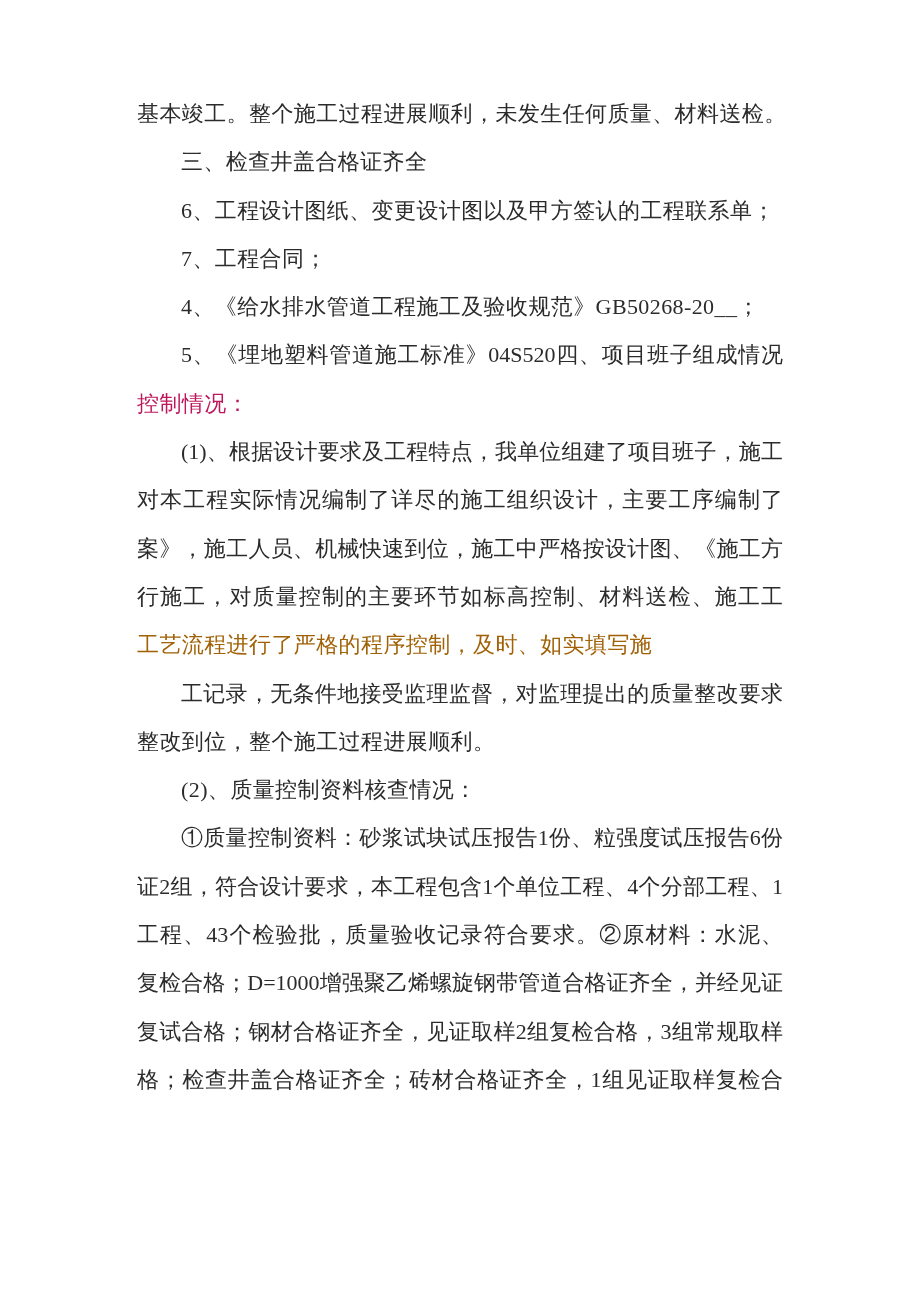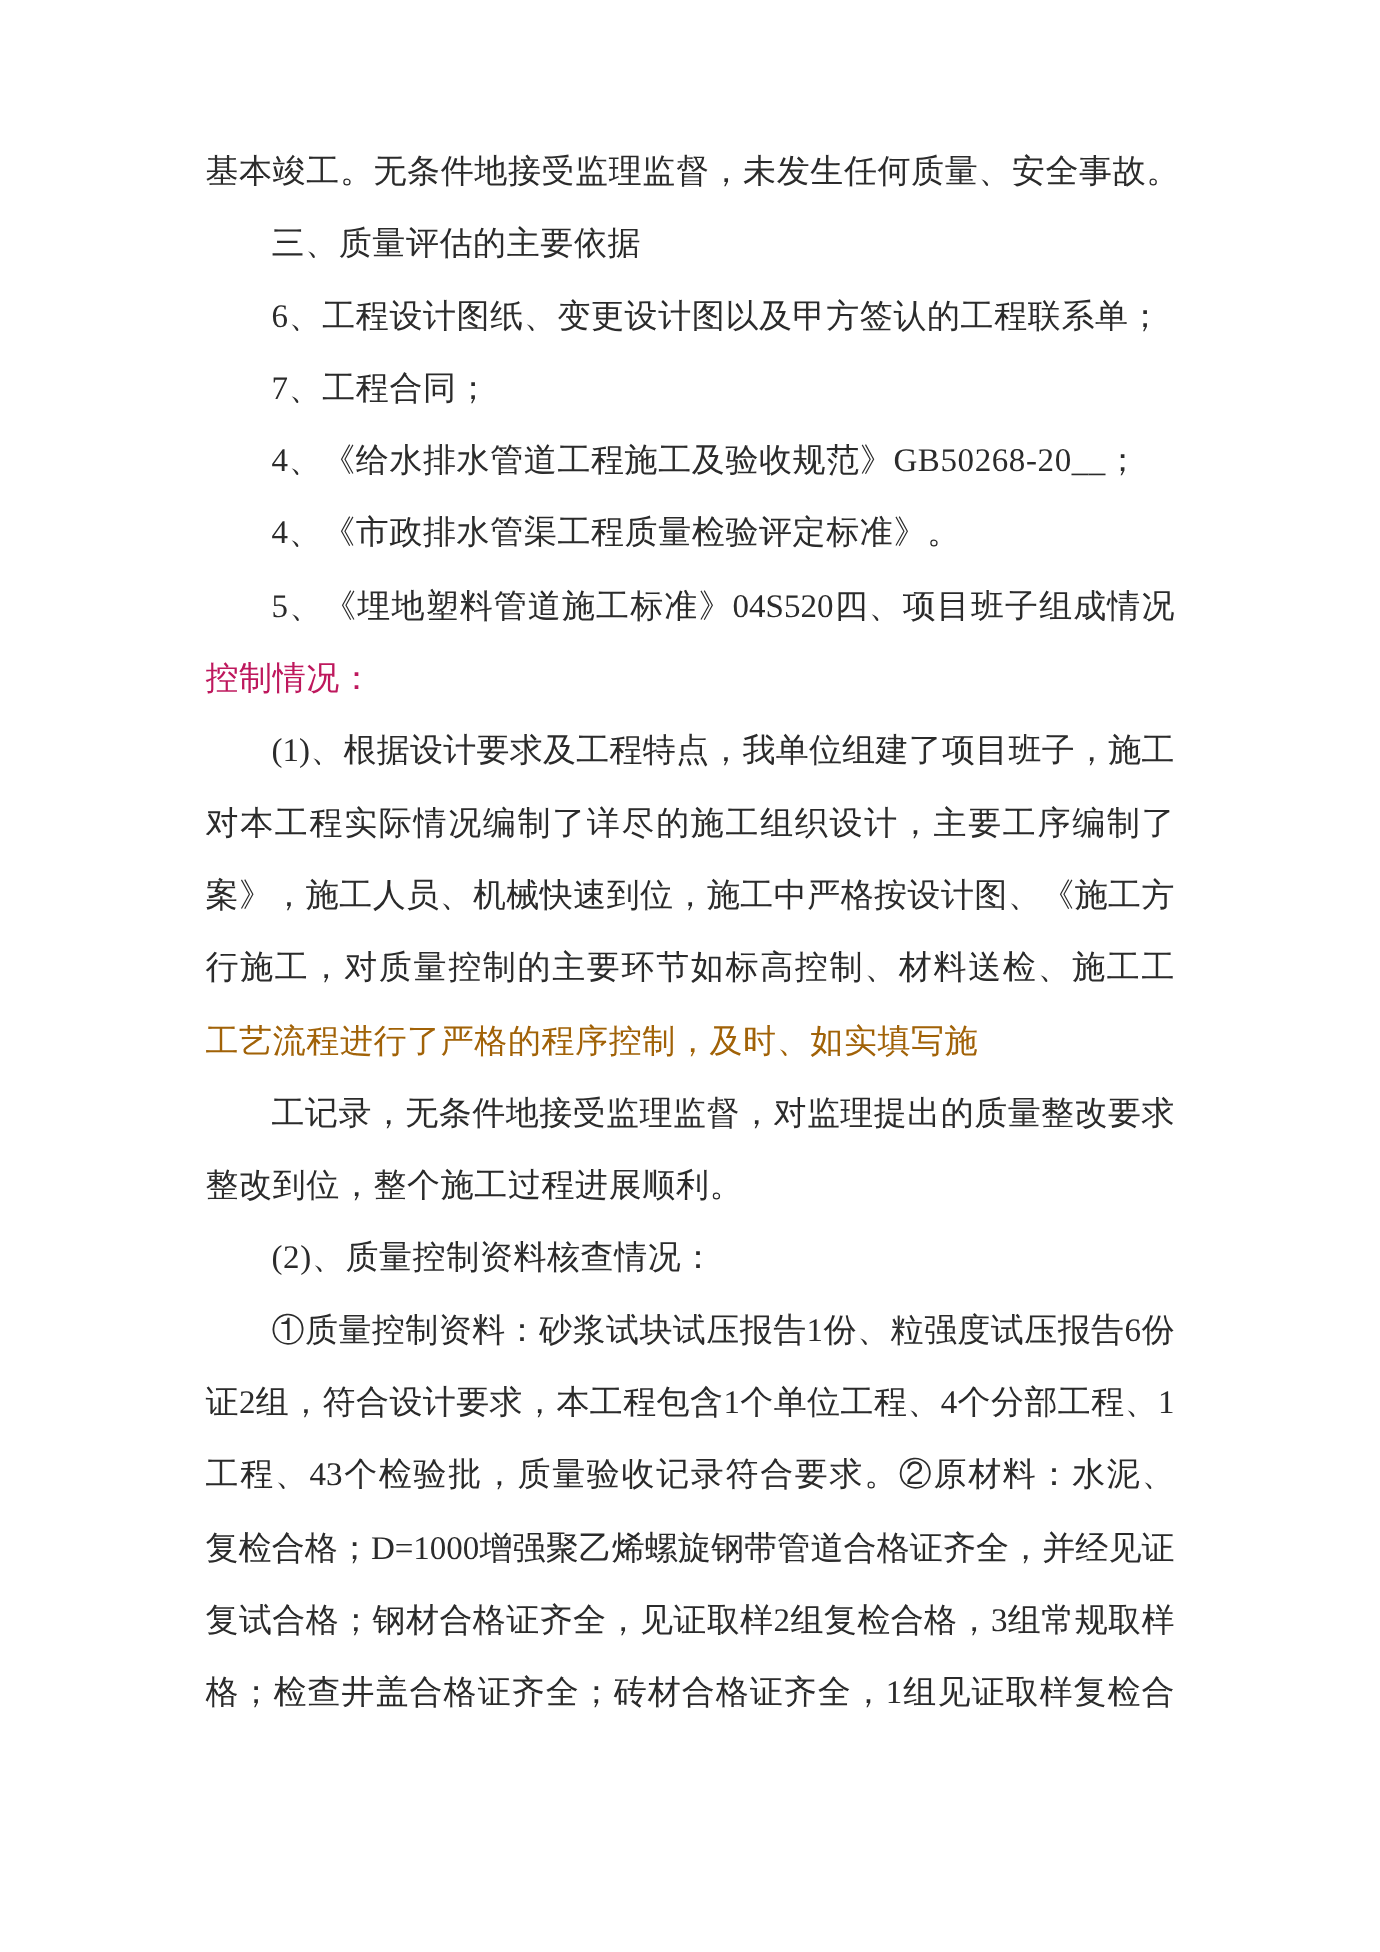--- a/index.html
+++ b/index.html
@@ -48,26 +48,25 @@
     text-align-last: justify;
     text-justify: inter-ideograph;
     overflow: hidden;
   }
 </style>
 </head>
 <body>
 
 <div class="page">
   <div class="textblock">
-      <div class="line" style="color: rgb(43, 43, 43);">基本竣工。无条件地接受监理监督，未发生任何质量、安全事故。</div>
-      <div class="line indent" style="color: rgb(43, 43, 43);">三、质量评估的主要依据</div>
+      <div class="line" style="color: rgb(43, 43, 43);">基本竣工。整个施工过程进展顺利，未发生任何质量、材料送检。</div>
+      <div class="line indent" style="color: rgb(43, 43, 43);">三、检查井盖合格证齐全</div>
       <div class="line indent" style="color: rgb(43, 43, 43);">6、工程设计图纸、变更设计图以及甲方签认的工程联系单；</div>
       <div class="line indent" style="color: rgb(43, 43, 43);">7、工程合同；</div>
       <div class="line indent" style="color: rgb(43, 43, 43);">4、《给水排水管道工程施工及验收规范》GB50268-20__；</div>
-      <div class="line indent" style="color: rgb(43, 43, 43);">4、《市政排水管渠工程质量检验评定标准》。</div>
       <div class="line indent justify" style="color: rgb(43, 43, 43);">5、《埋地塑料管道施工标准》04S520四、项目班子组成情况与质量</div>
       <div class="line" style="color: #be185d;">控制情况：</div>
       <div class="line indent justify" style="color: rgb(43, 43, 43);">(1)、根据设计要求及工程特点，我单位组建了项目班子，施工前针</div>
       <div class="line justify" style="color: rgb(43, 43, 43);">对本工程实际情况编制了详尽的施工组织设计，主要工序编制了《施工方</div>
       <div class="line justify" style="color: rgb(43, 43, 43);">案》，施工人员、机械快速到位，施工中严格按设计图、《施工方案》进</div>
       <div class="line justify" style="color: rgb(43, 43, 43);">行施工，对质量控制的主要环节如标高控制、材料送检、施工工序、施工</div>
       <div class="line" style="color: #a16207;">工艺流程进行了严格的程序控制，及时、如实填写施</div>
       <div class="line indent justify" style="color: rgb(43, 43, 43);">工记录，无条件地接受监理监督，对监理提出的质量整改要求能及时</div>
       <div class="line" style="color: rgb(43, 43, 43);">整改到位，整个施工过程进展顺利。</div>
       <div class="line indent" style="color: rgb(43, 43, 43);">(2)、质量控制资料核查情况：</div>

